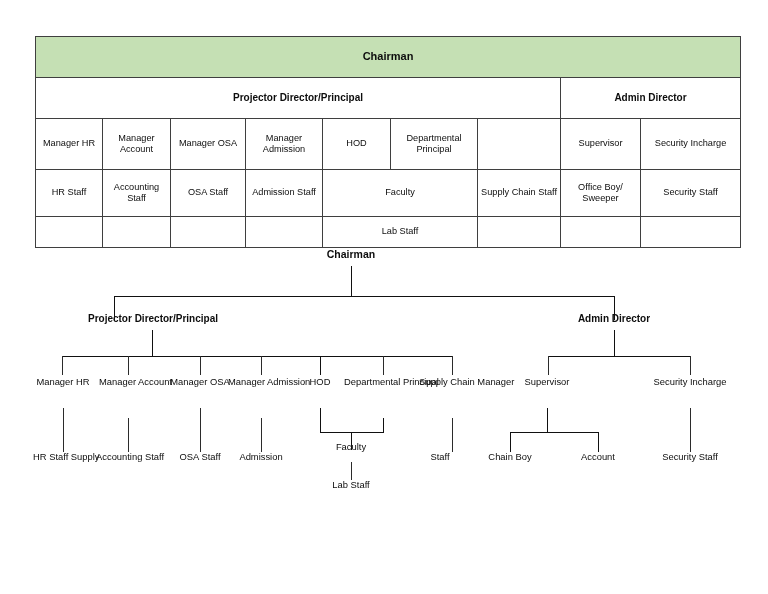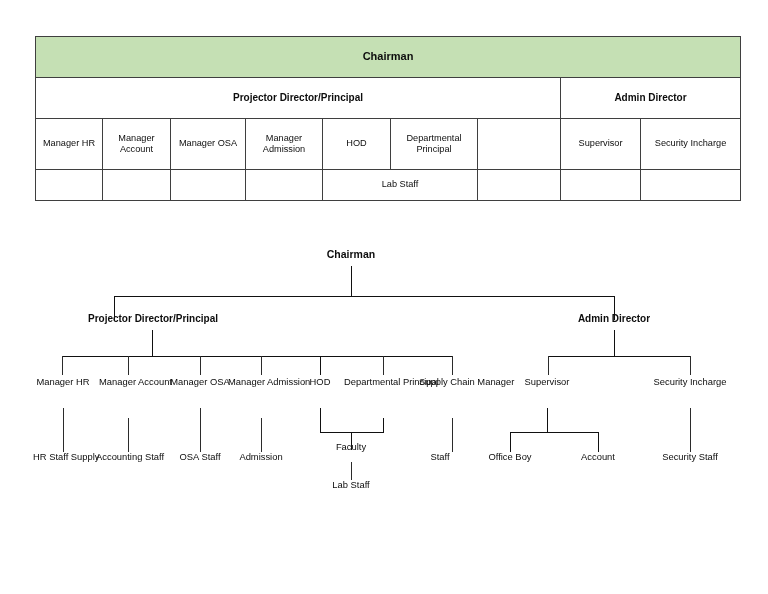--- a/index.html
+++ b/index.html
@@ -98,20 +98,30 @@
     <td>Manager Account</td>
     <td>Manager OSA</td>
     <td>Manager Admission</td>
     <td>HOD</td>
     <td>Departmental Principal</td>
     <td></td>
     <td>Supervisor</td>
     <td>Security Incharge</td>
   </tr>
 
+  <tr class="r-staff">
+    <td>HR Staff</td>
+    <td>Accounting Staff</td>
+    <td>OSA Staff</td>
+    <td>Admission Staff</td>
+    <td colspan="2">Faculty</td>
+    <td>Supply Chain Staff</td>
+    <td>Office Boy/ Sweeper</td>
+    <td>Security  Staff</td>
+  </tr>
 
   <tr class="r-lab">
     <td></td>
     <td></td>
     <td></td>
     <td></td>
     <td colspan="2">Lab Staff</td>
     <td></td>
     <td></td>
     <td></td>
@@ -172,20 +182,20 @@
   <div class="hline thick" style="left:510px; top:196px; width:88px;"></div>
   <div class="vline thick" style="left:510px; top:196px; height:20px;"></div>
   <div class="vline thick" style="left:598px; top:196px; height:20px;"></div>
 
   <div class="node" style="left:33px;  top:215px; width:60px;">HR Staff Supply</div>
   <div class="node" style="left:96px;  top:215px; width:66px;">Accounting Staff</div>
   <div class="node" style="left:166px; top:215px; width:68px;">OSA Staff</div>
   <div class="node" style="left:226px; top:215px; width:70px;">Admission</div>
   <div class="node" style="left:321px; top:205px; width:60px;">Faculty</div>
   <div class="node" style="left:416px; top:215px; width:48px;">Staff</div>
-  <div class="node" style="left:478px; top:215px; width:64px;">Office Boy</div>
+  <div class="node" style="left:478px; top:215px; width:64px;">Chain Boy</div>
   <div class="node" style="left:566px; top:215px; width:64px;">Account</div>
   <div class="node" style="left:646px; top:215px; width:88px;">Security  Staff</div>
 
   <div class="vline" style="left:351px; top:226px; height:18px;"></div>
   <div class="node" style="left:321px; top:243px; width:60px;">Lab Staff</div>
 
 </div>
 
 </body></html>

